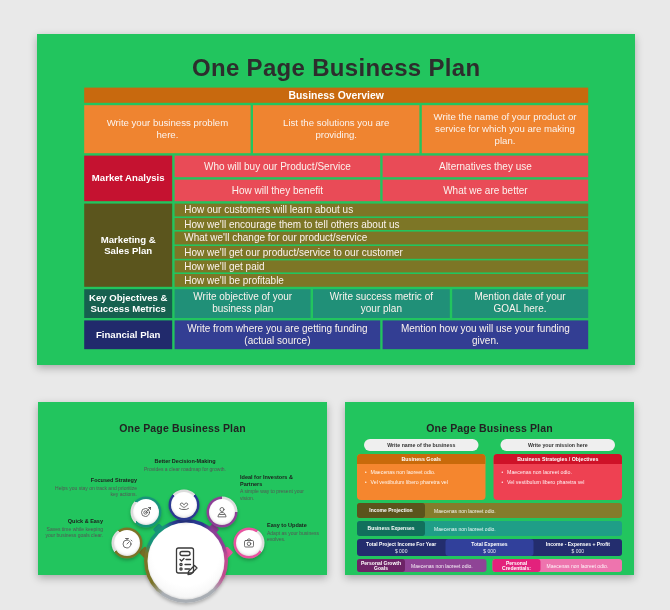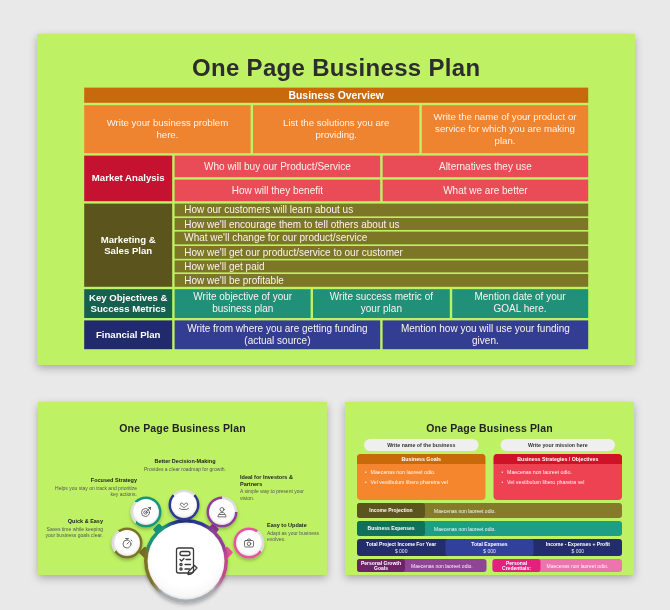--- a/index.html
+++ b/index.html
@@ -1,21 +1,21 @@
 <!DOCTYPE html>
 <html><head>
 <meta charset="utf-8">
 <style>
   html,body{margin:0;padding:0;}
   body{
     width:670px;height:610px;position:relative;overflow:hidden;
     background:#e9e9e9;
     font-family:"Liberation Sans", sans-serif;
   }
-  .card{position:absolute;background:#bef264;box-shadow:0 3px 8px rgba(0,0,0,.28);}
+  .card{position:absolute;background:#22c55e;box-shadow:0 3px 8px rgba(0,0,0,.28);}
   #card-top{left:37px;top:34px;width:598px;height:331px;}
   #card-diagram{left:38px;top:402px;width:289px;height:173px;}
   #card-finance{left:345px;top:402px;width:289px;height:173px;}
   .scale80{width:748px;height:414px;transform:scale(.8);transform-origin:0 0;position:relative;}
   .scale50{width:578px;height:346px;transform:scale(.5);transform-origin:0 0;position:relative;}
 
   
   .t-title{margin-top:20px;text-align:center;font-weight:700;font-size:30px;line-height:34px;color:#2d2d2d;letter-spacing:.4px;}
   .biz-table{width:630px;margin:8px auto 0;display:flex;flex-direction:column;gap:3px;color:#fbf3ee;text-align:center;}
   .bo-header{background:#c8690e;height:19px;line-height:19px;font-weight:700;font-size:13px;color:#fff;}

